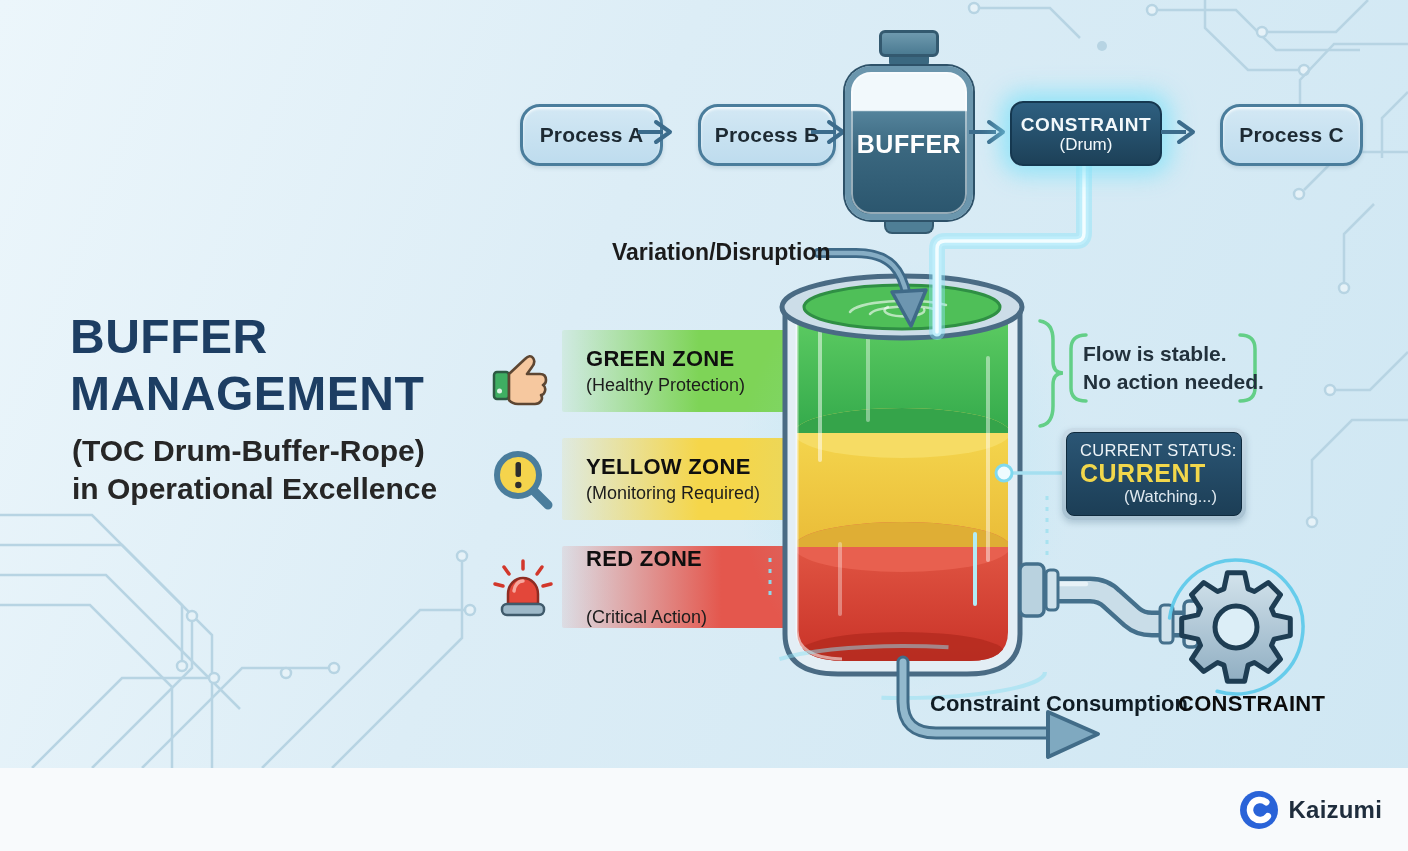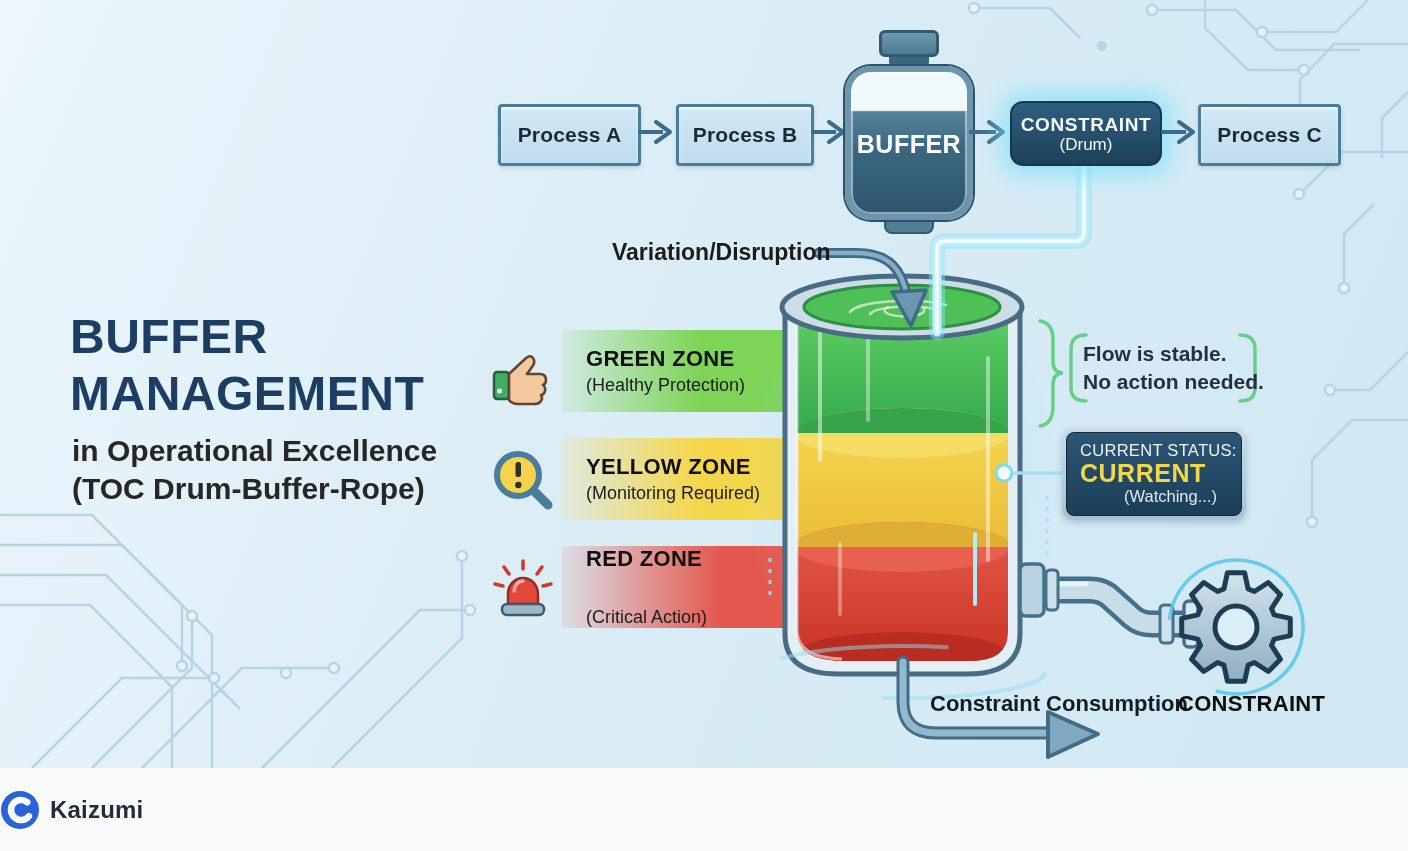--- a/index.html
+++ b/index.html
@@ -5,24 +5,24 @@
   html,body{margin:0;padding:0;background:#9db8c8;}
   .canvas{position:relative;width:1408px;height:851px;overflow:hidden;
     font-family:"Liberation Sans","DejaVu Sans",sans-serif;
     background:linear-gradient(112deg,#ecf6fb 0%,#dcedf6 40%,#cfe7f3 100%);}
   .abs{position:absolute;}
   svg{display:block;}
   .circuit{position:absolute;inset:0;pointer-events:none;}
   .overlay{position:absolute;inset:0;pointer-events:none;}
 
   
-  .pbox{position:absolute;height:56px;border:3px solid #4a7d9c;border-radius:4px;
+  .pbox{position:absolute;height:56px;border:3px solid #4a7d9c;border-radius:20px;
     background:linear-gradient(180deg,#d3e8f4,#bedcee);display:flex;align-items:center;justify-content:center;
     font-size:21px;font-weight:600;color:#1d2a33;letter-spacing:.2px;
-    box-shadow:inset 0 2px 3px rgba(255,255,255,.8),0 2px 4px rgba(60,100,130,.18);}
+    box-shadow:inset 0 2px 3px rgba(255,255,255,.8),0 2px 4px rgba(60,100,130,.18);margin-left:22px;}
   .constraint-box{position:absolute;left:1010px;top:101px;width:148px;height:61px;border-radius:13px;
     background:linear-gradient(180deg,#2e5f80,#1d4158);border:2px solid #153850;
     display:flex;flex-direction:column;align-items:center;justify-content:center;color:#f2f8fb;
     box-shadow:0 0 22px 9px rgba(125,225,248,.75);}
   .constraint-box .l1{font-size:19px;font-weight:800;letter-spacing:.6px;line-height:21px;}
   .constraint-box .l2{font-size:17px;font-weight:400;line-height:19px;}
 
   
   .buffer-wrap{position:absolute;left:849px;top:30px;width:120px;display:flex;flex-direction:column;align-items:center;}
   .buffer-cap{width:54px;height:21px;background:linear-gradient(180deg,#6e99ae,#4b7b92);
@@ -68,21 +68,21 @@
   .status-label{font-size:16.5px;font-weight:400;color:#eef4f8;letter-spacing:.3px;}
   .status-value{font-size:25px;font-weight:800;letter-spacing:.5px;line-height:27px;}
   .status-note{font-size:16.5px;font-weight:500;color:#dfe9f0;margin-left:44px;}
 
   
   .consumption{position:absolute;left:930px;top:691px;font-size:22px;font-weight:600;color:#101c24;}
   .constraint-lbl{position:absolute;left:1178px;top:691px;width:120px;text-align:center;font-size:22px;font-weight:800;color:#0c0c0c;letter-spacing:.3px;}
 
   
   .footer{position:absolute;left:0;right:0;bottom:0;height:83px;background:#f8fafc;
-    display:flex;align-items:center;padding-right:26px;box-sizing:border-box;gap:10px;}
+    display:flex;align-items:center;justify-content:flex-end;padding-right:26px;box-sizing:border-box;gap:10px;}
   .brand-name{font-size:24px;font-weight:800;color:#1f2d3d;letter-spacing:.2px;}
 </style>
 </head>
 <body>
 
 <div class="canvas">
 
   <svg class="circuit" viewBox="0 0 1408 851" fill="none" stroke="#b7d4e3" stroke-width="2.5">
 
     <path d="M1158,10 H1236 L1276,50 H1360"></path>
@@ -303,22 +303,22 @@
   </svg>
   <div class="pbox" style="left:1198px;top:104px;width:137px">
     <span>Process C</span>
   </div>
 
   <div class="title">
     <div>BUFFER</div>
     <div>MANAGEMENT</div>
   </div>
   <div class="subtitle">
+    <div>(TOC Drum-Buffer-Rope)</div>
     <div>in Operational Excellence</div>
-    <div>(TOC Drum-Buffer-Rope)</div>
   </div>
 
   <div class="variation">Variation/Disruption</div>
 
   <div class="green-note">
     <div>Flow is stable.</div>
     <div>No action needed.</div>
   </div>
 
   <div class="status-box">

